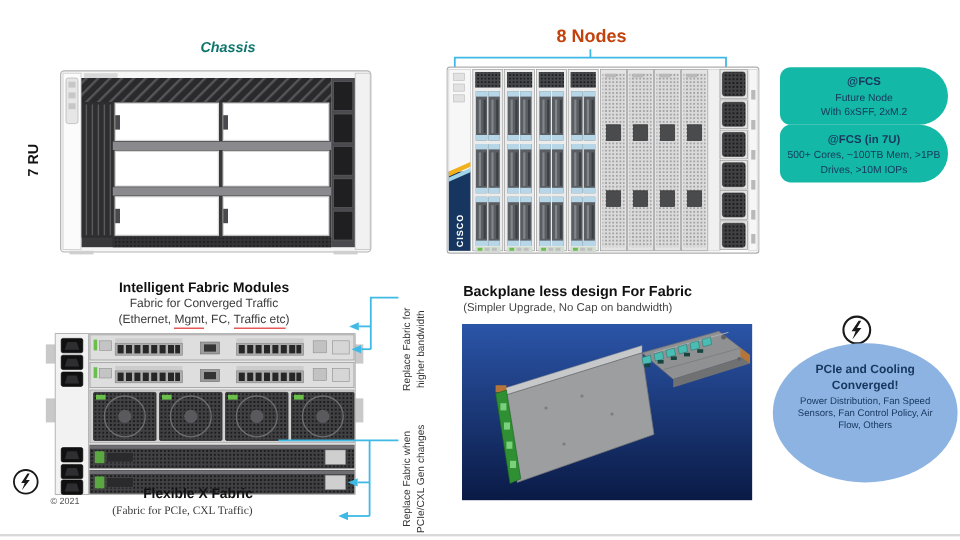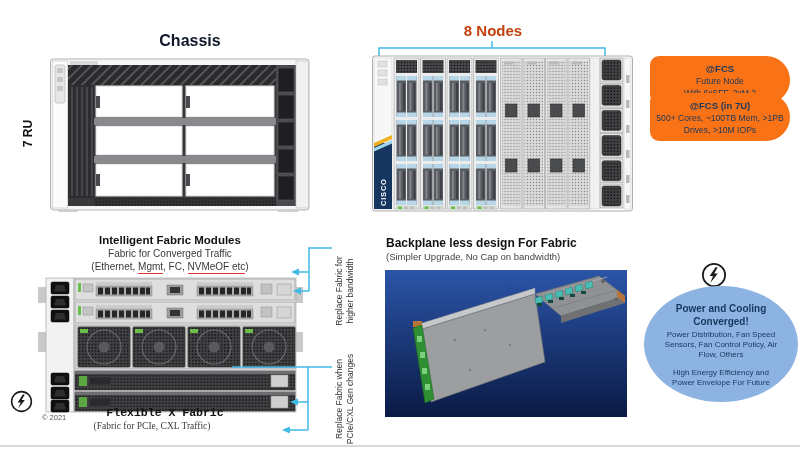--- a/index.html
+++ b/index.html
@@ -1,26 +1,26 @@
 <!DOCTYPE html>
 <html><head>
 <meta charset="utf-8">
 <style>
   html,body{margin:0;padding:0;background:#ffffff;}
   #slide{position:relative;width:800px;height:450px;background:#ffffff;overflow:hidden;
          font-family:"Liberation Sans",sans-serif;color:#1a1a1a;}
   .abs{position:absolute;}
   .ctr{text-align:center;}
-  .title-lg{font-size:16px;font-weight:bold;color:#0f172a;}
+  .title-lg{font-size:12px;font-weight:bold;color:#0f766e;font-style:italic;}
   .title-md{font-size:11.5px;font-weight:bold;color:#111;}
   .sub{font-size:10px;color:#3a3a3a;}
   .red-ul{border-bottom:1.4px solid #e03131;padding-bottom:.5px;}
   .rot{transform:rotate(-90deg);transform-origin:center center;font-size:8.5px;line-height:11px;
        color:#333;text-align:center;white-space:nowrap;}
-  .callout{left:650px;width:140px;background:#f97316;border-radius:9px 24px 24px 9px;
+  .callout{left:650px;width:140px;background:#14b8a6;border-radius:9px 24px 24px 9px;
            color:#17375e;text-align:center;padding-top:6px;box-sizing:border-box;}
   .callout .ct{font-size:9.5px;font-weight:bold;line-height:13px;}
   .callout .cl{font-size:8.6px;line-height:12px;}
   .ellipse{left:644px;top:286px;width:154px;height:116px;border-radius:50%;background:#8db3e2;
            color:#17375e;text-align:center;box-sizing:border-box;padding-top:16px;}
   .ellipse .et{font-size:10px;font-weight:bold;line-height:13px;}
   .ellipse .eb{font-size:8px;line-height:10px;}
   .bottom-line{left:0;top:445px;width:800px;height:2px;background:#d9d9d9;}
   svg{display:block;}
 </style>
@@ -232,30 +232,30 @@
     <rect x="254" y="95" width="3.5" height="8" fill="#b9b9b9"></rect>
     <rect x="254" y="120" width="3.5" height="8" fill="#b9b9b9"></rect>
     <rect x="254" y="140" width="3.5" height="8" fill="#b9b9b9"></rect>
   </svg>
 
   <div class="abs callout" style="top:56px;height:48px;">
     <div class="ct">@FCS</div>
     <div class="cl">Future Node</div>
     <div class="cl">With 6xSFF, 2xM.2</div>
   </div>
-  <div class="abs callout" style="top:93px;height:48px;">
+  <div class="abs callout" style="top:104px;height:48px;">
     <div class="ct">@FCS (in 7U)</div>
     <div class="cl">500+ Cores, ~100TB Mem, &gt;1PB</div>
     <div class="cl">Drives, &gt;10M IOPs</div>
   </div>
 
   <div class="abs ctr title-md" style="left:50px;top:234px;width:240px;text-align:center;">Intelligent Fabric Modules</div>
   <div class="abs ctr sub" style="left:50px;top:248px;width:240px;">Fabric for Converged Traffic</div>
   <div class="abs ctr sub" style="left:30px;top:261px;width:280px;">
-    <span>(Ethernet, </span><span class="red-ul">Mgmt</span><span>, FC, </span><span class="red-ul">NVMeOF etc</span><span>)</span>
+    <span>(Ethernet, </span><span class="red-ul">Mgmt</span><span>, FC, </span><span class="red-ul">Traffic etc</span><span>)</span>
   </div>
 
   <svg class="abs" style="left:38px;top:277px;" width="265" height="136" viewBox="0 0 265 136" role="img">
     <rect x="0" y="10" width="8" height="16" fill="#c9c9c9"></rect>
     <rect x="0" y="55" width="8" height="20" fill="#c9c9c9"></rect>
     <rect x="257" y="10" width="8" height="16" fill="#c9c9c9"></rect>
     <rect x="257" y="55" width="8" height="20" fill="#c9c9c9"></rect>
     <rect x="8" y="1" width="28" height="134" fill="#f2f2f2" stroke="#a8a8a8" stroke-width="0.7"></rect>
     <use href="#inlet" x="13" y="5"></use>
     <use href="#inlet" x="13" y="19"></use>
@@ -295,21 +295,21 @@
 
   <div class="abs rot" style="left:295px;top:280px;width:100px;">
     <span style="display:block">Replace Fabric for</span>
     <span style="display:block">higher bandwidth</span>
   </div>
   <div class="abs rot" style="left:295px;top:388px;width:100px;">
     <span style="display:block">Replace Fabric when</span>
     <span style="display:block">PCIe/CXL Gen changes</span>
   </div>
 
-  <div class="abs ctr title-md" style="left:55px;top:406px;width:220px;font-family:Liberation Mono, monospace;">Flexible X Fabric</div>
+  <div class="abs ctr title-md" style="left:55px;top:406px;width:220px;">Flexible X Fabric</div>
   <div class="abs ctr sub" style="left:42px;top:421px;width:220px;font-size:9.5px;font-family:Liberation Serif, serif;">(Fabric for PCIe, CXL Traffic)</div>
 
   <svg class="abs" style="left:10px;top:390px;" width="23" height="23" viewBox="0 0 24 24">
       <use href="#bolt"></use>
     </svg>
   <div class="abs" style="left:42px;top:413px;font-size:7.5px;color:#555;">© 2021</div>
 
   <div class="abs" style="left:386px;top:236px;font-size:12px;font-weight:bold;color:#111;">Backplane less design For Fabric</div>
   <div class="abs" style="left:386px;top:251px;font-size:9.5px;color:#444;">(Simpler Upgrade, No Cap on bandwidth)</div>
 
@@ -352,20 +352,19 @@
       <rect x="185" y="24" width="5" height="3"></rect>
       <rect x="196" y="21" width="5" height="3"></rect>
     </g>
   </svg>
 
   <svg class="abs" style="left:701px;top:262px;" width="26" height="26" viewBox="0 0 24 24">
       <use href="#bolt"></use>
     </svg>
 
   <div class="abs ellipse">
-    <div class="et">Power and Cooling</div>
+    <div class="et">PCIe and Cooling</div>
     <div class="et">Converged!</div>
     <div class="eb" style="margin-top:2px;padding:0 13px;">Power Distribution, Fan Speed Sensors, Fan Control Policy, Air Flow, Others</div>
-    <div class="eb" style="margin-top:8px;padding:0 22px;">High Energy Efficiency and Power Envelope For Future</div>
   </div>
 
   <div class="abs bottom-line"></div>
 </div>
 
 </body></html>

